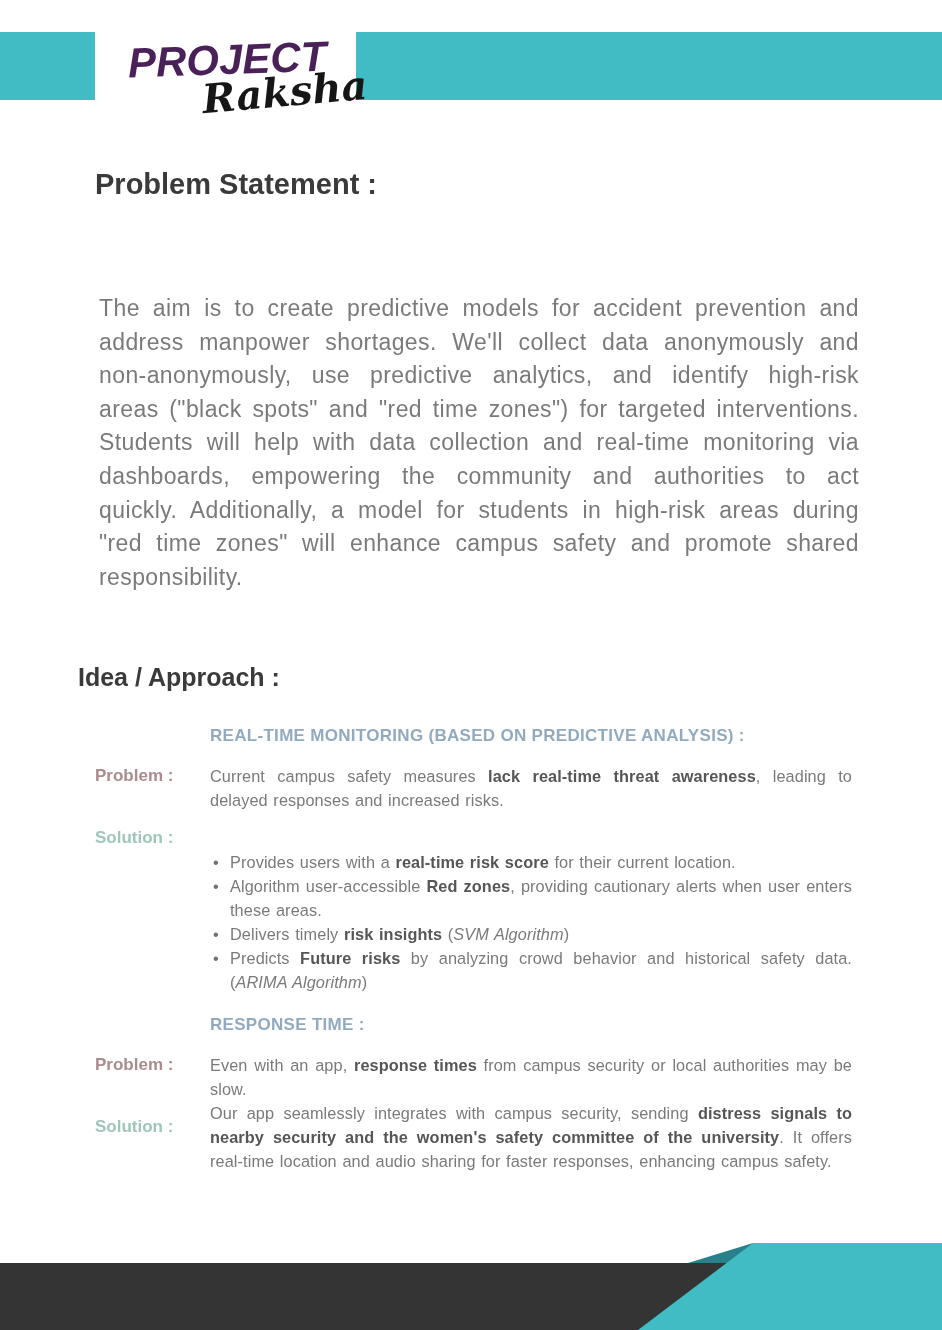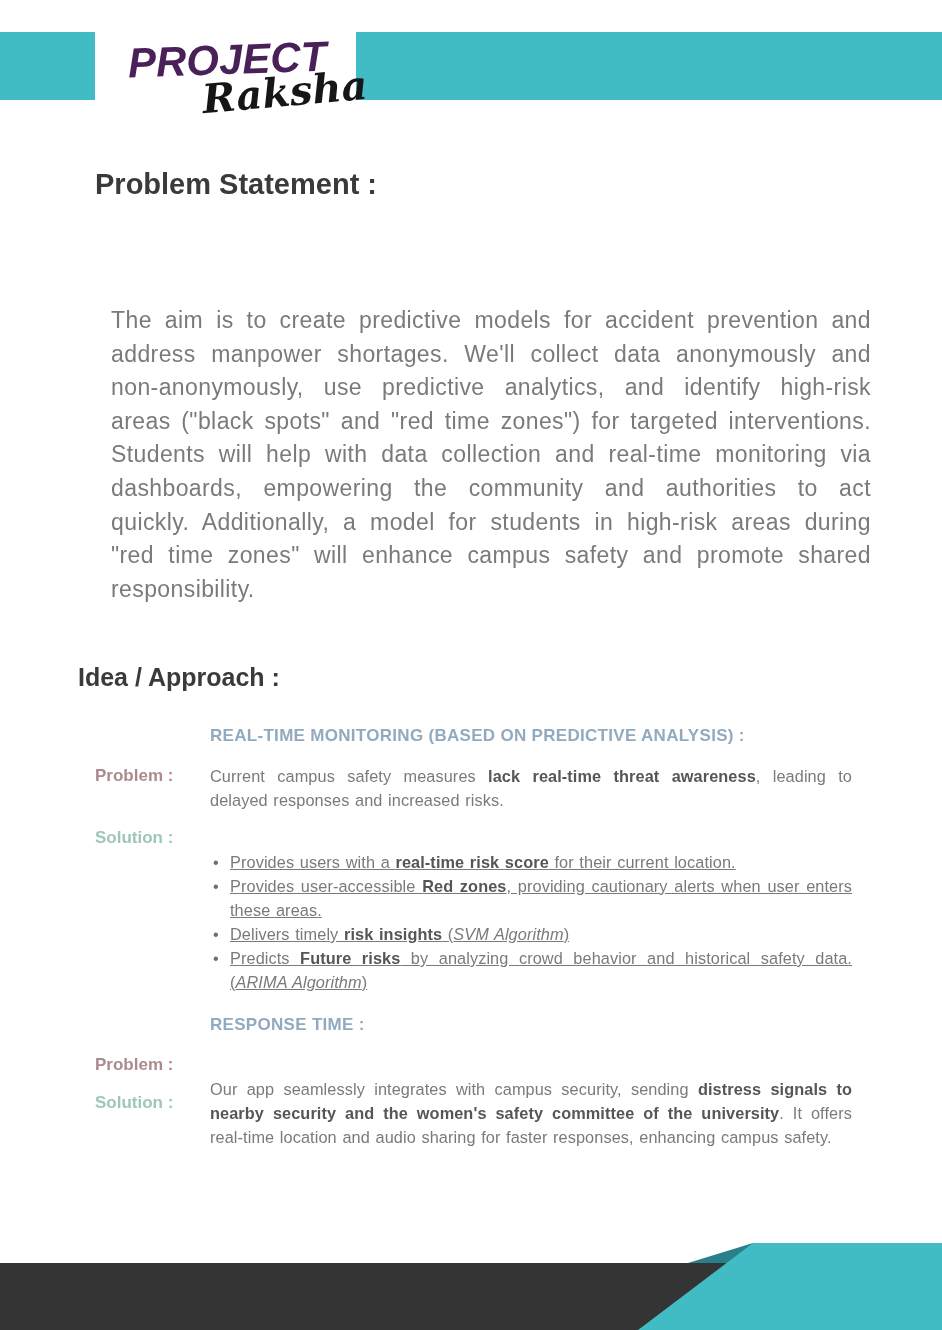--- a/index.html
+++ b/index.html
@@ -20,21 +20,21 @@
   .logo-raksha{
     position:absolute;left:80px;top:38px;
     font-family:"DejaVu Serif",serif;font-style:italic;font-weight:700;
     font-size:40px;color:#161616;transform:rotate(-5deg);white-space:nowrap;
   }
   
   .h-problem{position:absolute;left:95px;top:168px;margin:0;font-size:29px;font-weight:700;color:#3A3A3A;text-align:center;}
   .h-idea{position:absolute;left:78px;top:663px;margin:0;font-size:25px;font-weight:700;color:#3A3A3A;}
   
   .body-par{
-    position:absolute;left:95px;top:288px;width:760px;margin:16px;
+    position:absolute;left:95px;top:288px;width:760px;margin:4px;
     font-size:23px;line-height:33.6px;color:#7A7A7A;
     text-align:justify;letter-spacing:0.4px;word-spacing:3px;
   }
   
   .idea-section{
     position:absolute;left:95px;width:757px;
     display:grid;grid-template-columns:115px 642px;
   }
   .s1{top:724px;}
   .s2{top:1013px;}
@@ -52,21 +52,21 @@
   .row-text{
     margin:0;font-size:16.3px;line-height:24px;color:#7A7A7A;
     text-align:justify;letter-spacing:0.1px;word-spacing:1px;
   }
   .row-text .b,.bullets .b{font-weight:700;color:#565656;}
   .i{font-style:italic;}
   .bullets{
     grid-row:4;grid-column:2;margin:0;padding:0;list-style:none;
     font-size:16.3px;line-height:24px;color:#7A7A7A;letter-spacing:0.1px;word-spacing:1px;
   }
-  .bullets li{position:relative;padding-left:20px;margin:0;text-align:justify;text-decoration:underline;}
+  .bullets li{position:relative;padding-left:20px;margin:0;text-align:justify;}
   .bullets li::before{content:"\2022";position:absolute;left:3px;color:#6F6F6F;}
   
   .footer-svg{position:absolute;left:0;bottom:0;width:942px;height:100px;display:block;}
   .f-dark{fill:#343434;}
   .f-teal{fill:#41BCC4;}
   .f-darkteal{fill:#2A808A;}
 </style>
 </head>
 <body>
 
@@ -84,29 +84,30 @@
 
   <h2 class="h-idea">Idea / Approach :</h2>
 
   <section class="idea-section s1">
     <div class="sec-heading">REAL-TIME MONITORING (BASED ON PREDICTIVE ANALYSIS) :</div>
     <div class="row-label problem lbl-1">Problem :</div>
     <p class="row-text txt-1"><span>Current campus safety measures </span><span class="b">lack real-time threat awareness</span><span>, leading to delayed responses and increased risks.</span></p>
     <div class="row-label solution lbl-2">Solution :</div>
     <ul class="bullets">
         <li><span>Provides users with a </span><span class="b">real-time risk score</span><span> for their current location.</span></li>
-        <li><span>Provides user-accessible </span><span class="b">Red zones</span><span>, providing cautionary alerts when user enters these areas.</span></li>
+        <li><span>Algorithm user-accessible </span><span class="b">Red zones</span><span>, providing cautionary alerts when user enters these areas.</span></li>
         <li><span>Delivers timely </span><span class="b">risk insights</span><span> (</span><span class="i">SVM Algorithm</span><span>)</span></li>
         <li><span>Predicts </span><span class="b">Future risks</span><span> by analyzing crowd behavior and historical safety data. (</span><span class="i">ARIMA Algorithm</span><span>)</span></li>
       </ul>
   </section>
 
   <section class="idea-section s2">
     <div class="sec-heading">RESPONSE TIME :</div>
     <div class="row-label problem lbl-1">Problem :</div>
+    <p class="row-text txt-1"><span>Even with an app, </span><span class="b">response times</span><span> from campus security or local authorities may be slow.</span></p>
     <div class="row-label solution lbl-2">Solution :</div>
     <p class="row-text txt-2"><span>Our app seamlessly integrates with campus security, sending </span><span class="b">distress signals to nearby security and the women's safety committee of the university</span><span>. It offers real-time location and audio sharing for faster responses, enhancing campus safety.</span></p>
     <ul class="bullets"></ul>
   </section>
 
   <svg class="footer-svg" viewBox="0 0 942 100">
     <rect class="f-dark" x="0" y="33" width="942" height="67"></rect>
     <polygon class="f-darkteal" points="688,33 753,13 762,33"></polygon>
     <polygon class="f-teal" points="753,13 942,13 942,100 638,100"></polygon>
   </svg>

